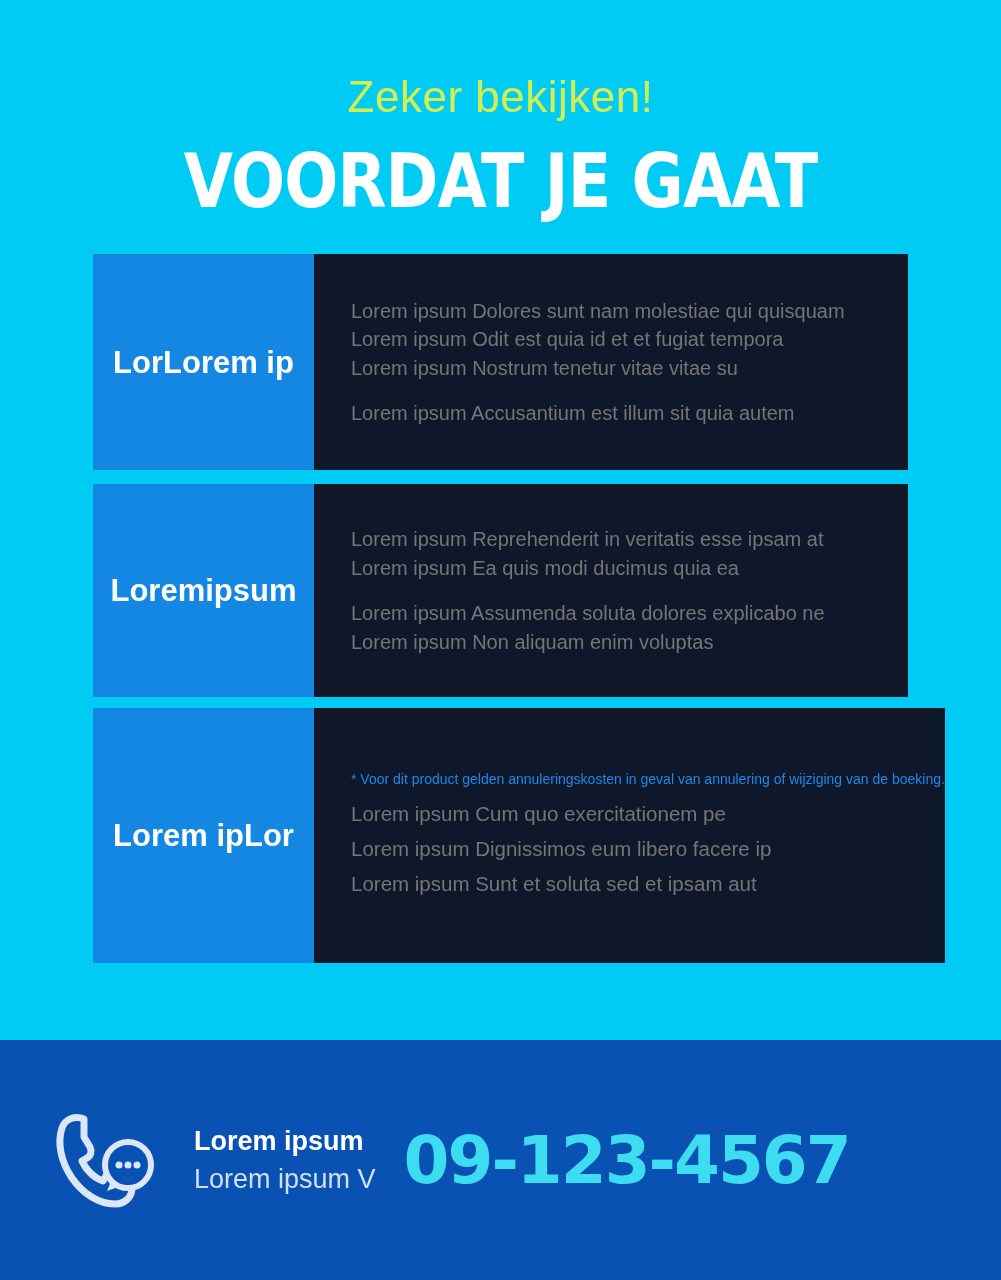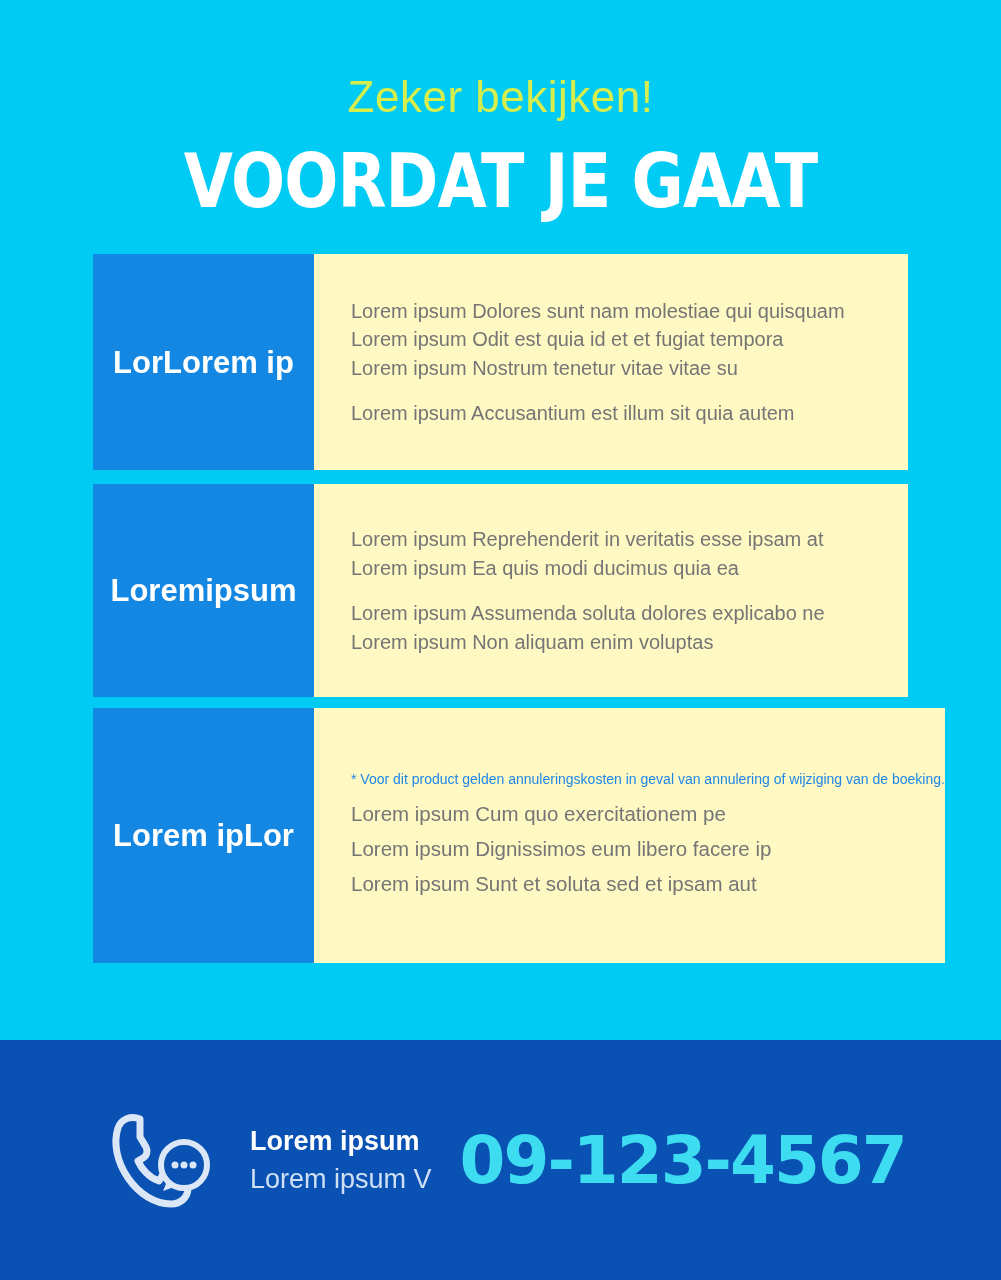--- a/index.html
+++ b/index.html
@@ -44,21 +44,21 @@
     width: 221px; flex: 0 0 221px;
     background: #1487e2;
     color: #ffffff;
     display: flex; flex-direction: row;
     justify-content: center; align-items: center;
     font-size: 31px; font-weight: bold;
     line-height: 39px; text-align: center;
   }
   .row-body {
     flex: 1;
-    background: #fef9c3;
+    background: #0f172a;
     display: flex; flex-direction: column;
     justify-content: center;
     padding-left: 37px;
     box-sizing: border-box;
   }
   .body-line {
     margin: 0;
     color: #757575;
     font-size: 20px;
     line-height: 28.5px;
@@ -81,21 +81,21 @@
 
   
   .footer {
     position: absolute; left: 0; bottom: 0;
     width: 100%; height: 240px;
     background: #0951b3;
   }
   .footer-inner {
     display: flex; align-items: center;
     height: 100%;
-    padding-left: 106px;
+    padding-left: 50px;
     box-sizing: border-box;
   }
   .footer-icon { width: 108px; height: 102px; flex: 0 0 108px; }
   .brand { margin-left: 36px; }
   .brand-main {
     color: #ffffff; font-weight: bold;
     font-size: 27px; line-height: 34px;
   }
   .brand-sub {
     color: #cfe0f4; font-weight: 400;

